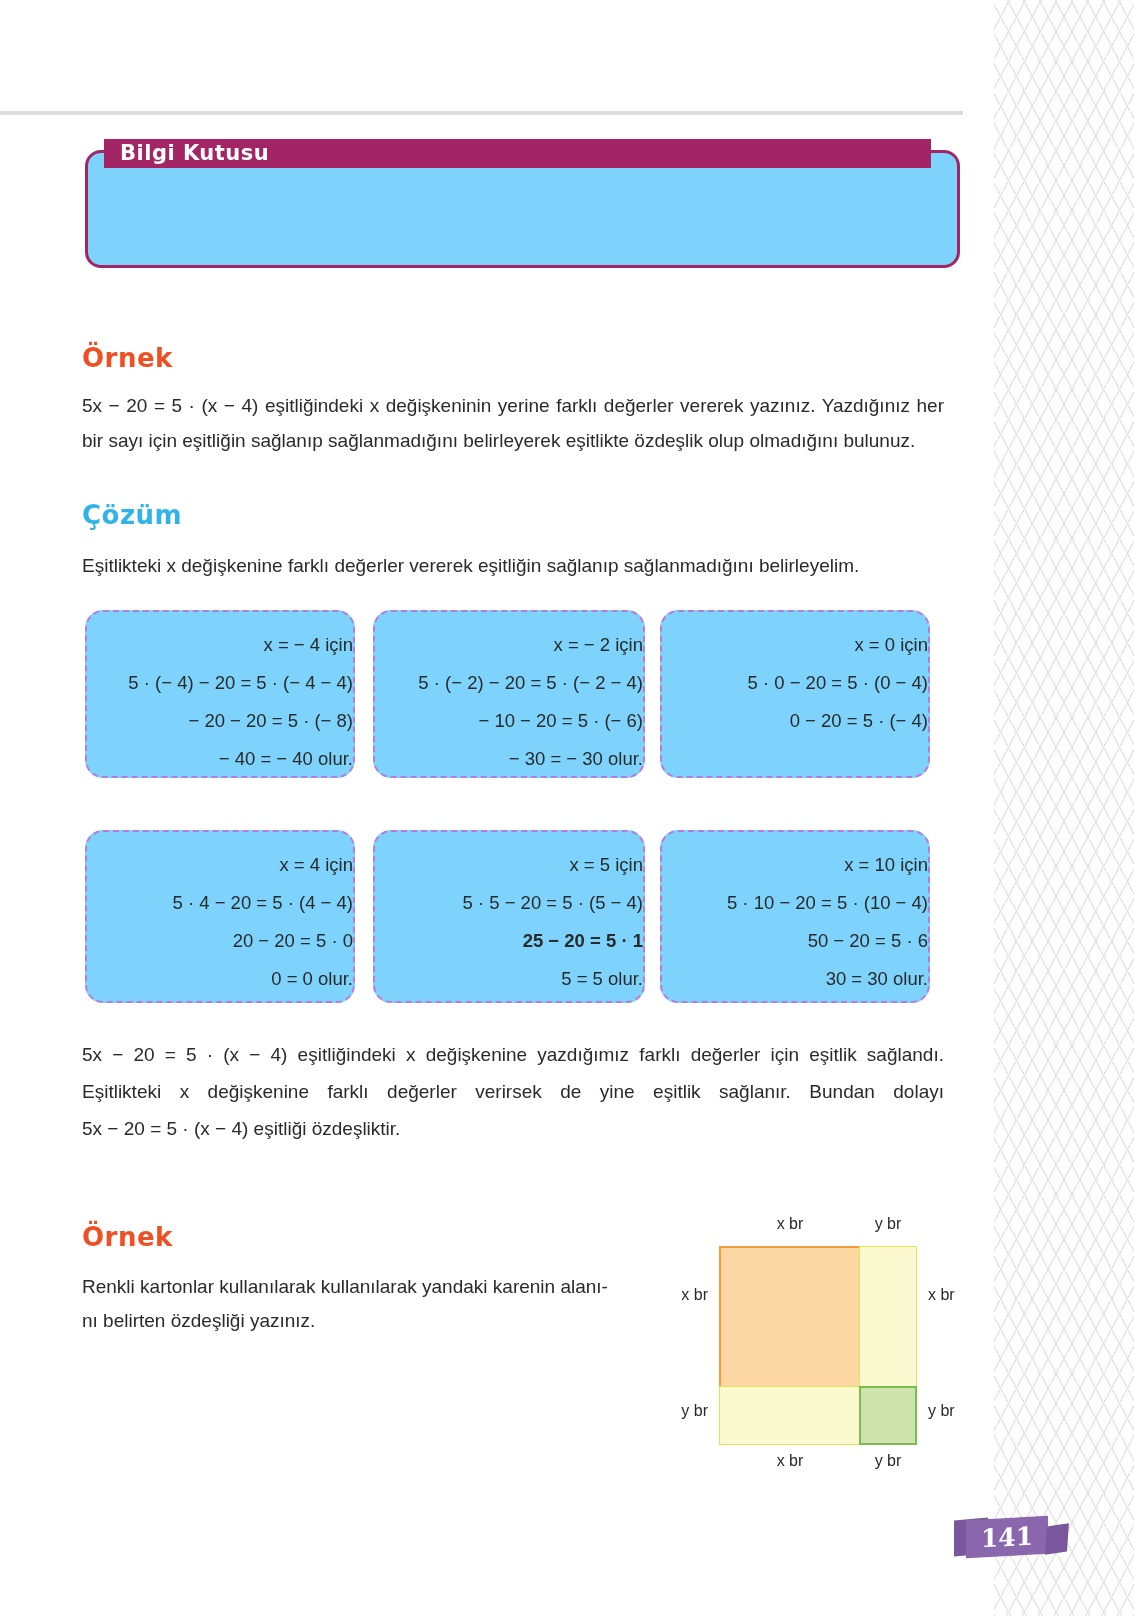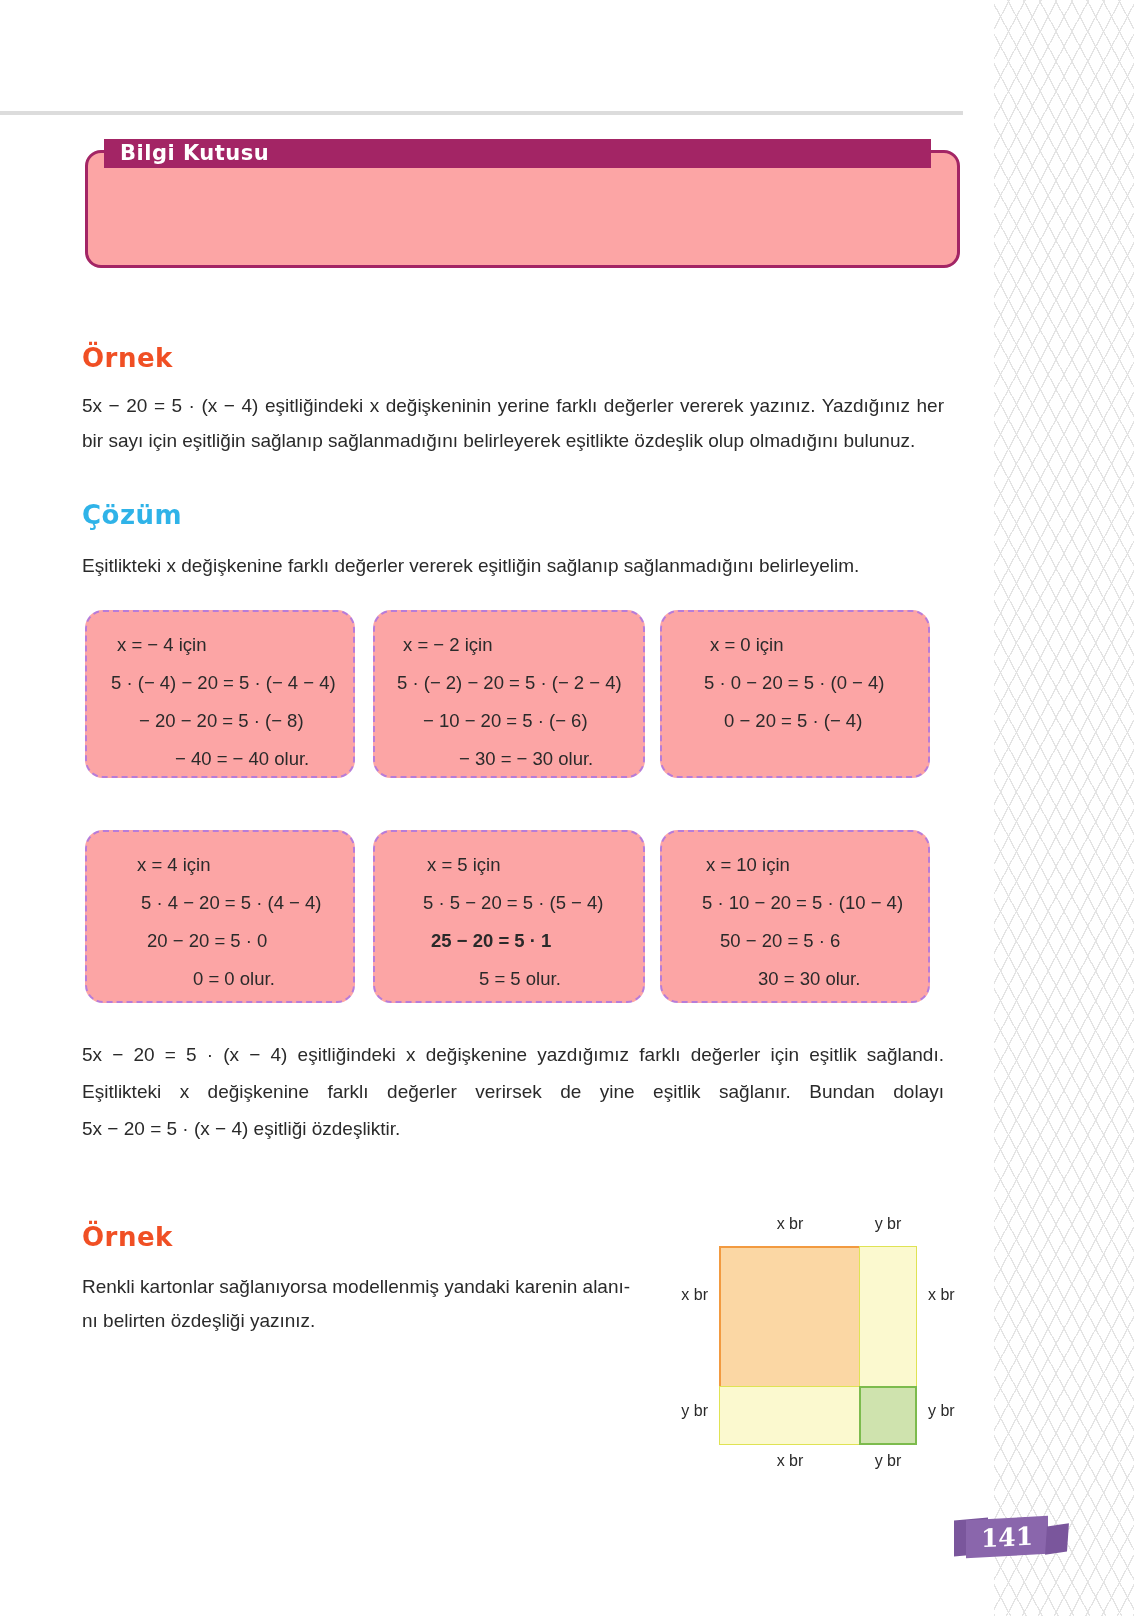--- a/index.html
+++ b/index.html
@@ -10,40 +10,40 @@
   .top-rule{position:absolute;left:0;top:111px;width:963px;height:4px;background:#dcdcdc;}
 
   
   .crosshatch{position:absolute;left:994px;top:0;width:140px;height:1616px;background:#ffffff;
     background-image:
       repeating-linear-gradient(62deg,#e4e4e4 0,#e4e4e4 1.3px,transparent 1.3px,transparent 14px),
       repeating-linear-gradient(-62deg,#e4e4e4 0,#e4e4e4 1.3px,transparent 1.3px,transparent 14px);}
 
   
   .info-box{position:absolute;left:85px;top:150px;width:875px;height:118px;
-    border:3px solid #a32565;border-radius:16px;box-sizing:border-box;background:#fca5a5;}
+    border:3px solid #a32565;border-radius:16px;box-sizing:border-box;background:#7dd3fc;}
   .info-bar{position:absolute;left:16px;top:-14px;width:827px;height:29px;background:#a32565;}
   .info-bar-title{position:absolute;left:16px;top:2px;color:#ffffff;font-size:21px;font-weight:bold;
     font-family:"DejaVu Sans",sans-serif;letter-spacing:.5px;}
   .info-text{position:absolute;left:20px;right:22px;top:32px;font-size:19px;line-height:34px;
     text-align:justify;color:#2a2a2a;}
   .hl{color:#a32565;font-weight:bold;}
 
   
   .h-ornek{position:absolute;left:82px;font-size:26px;font-weight:bold;color:#f04f24;
     font-family:"DejaVu Sans",sans-serif;letter-spacing:.5px;}
   .h-cozum{position:absolute;left:82px;font-size:26px;font-weight:bold;color:#2fb3e8;
     font-family:"DejaVu Sans",sans-serif;letter-spacing:.5px;}
 
   .para{position:absolute;left:82px;width:862px;font-size:19px;line-height:35px;color:#2a2a2a;text-align:justify;}
   .eq{white-space:nowrap;}
 
   
   .sbox{position:absolute;border:2px dashed #b77cd9;border-radius:18px;box-sizing:border-box;
-    padding-top:14px;font-size:18.5px;color:#2a2a2a;background:#fca5a5;}
+    padding-top:14px;font-size:18.5px;color:#2a2a2a;background:#7dd3fc;text-align:right;}
   .sbox .line{line-height:38px;white-space:nowrap;}
   .r1{top:610px;height:168px;}
   .r2{top:830px;height:173px;}
   .c1{left:85px;width:270px;}
   .c2{left:373px;width:272px;}
   .c3{left:660px;width:270px;}
   .b1 .line:nth-child(1){padding-left:30px;} .b1 .line:nth-child(2){padding-left:24px;}
   .b1 .line:nth-child(3){padding-left:52px;} .b1 .line:nth-child(4){padding-left:88px;}
   .b2 .line:nth-child(1){padding-left:28px;} .b2 .line:nth-child(2){padding-left:22px;}
   .b2 .line:nth-child(3){padding-left:48px;} .b2 .line:nth-child(4){padding-left:84px;}
@@ -143,21 +143,21 @@
     <div class="line">50 − 20 = 5 · 6</div>
     <div class="line">30  = 30  olur.</div>
   </div>
 
   <div class="para" style="top:1036px;line-height:37px;">
     <span class="eq">5x − 20 = 5 · (x − 4)</span><span> eşitliğindeki x değişkenine yazdığımız farklı değerler için eşitlik sağlandı. Eşitlikteki x değişkenine farklı değerler verirsek de yine eşitlik sağlanır. Bundan dolayı </span><span class="eq">5x − 20 = 5 · (x − 4)</span><span> eşitliği özdeşliktir.</span>
   </div>
 
   <div class="h-ornek" style="top:1222px;">Örnek</div>
   <div class="ex2-text">
-    <div>Renkli kartonlar sağlanıyorsa modellenmiş yandaki karenin alanı-</div>
+    <div>Renkli kartonlar kullanılarak kullanılarak yandaki karenin alanı-</div>
     <div>nı belirten özdeşliği yazınız.</div>
   </div>
 
   <div class="dsq sq-orange"></div>
   <div class="dsq sq-yright"></div>
   <div class="dsq sq-ybottom"></div>
   <div class="dsq sq-green"></div>
   <div class="dlabel lab-top-x">x br</div>
   <div class="dlabel lab-top-y">y br</div>
   <div class="dlabel lab-left-x">x br</div>

